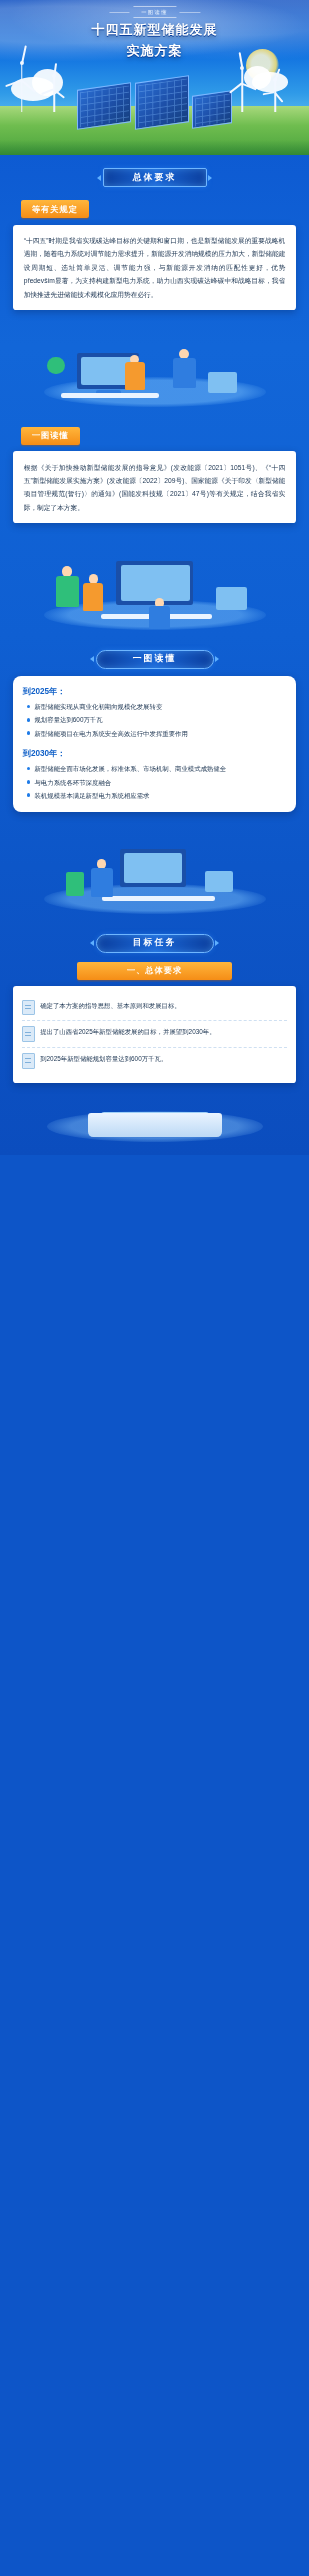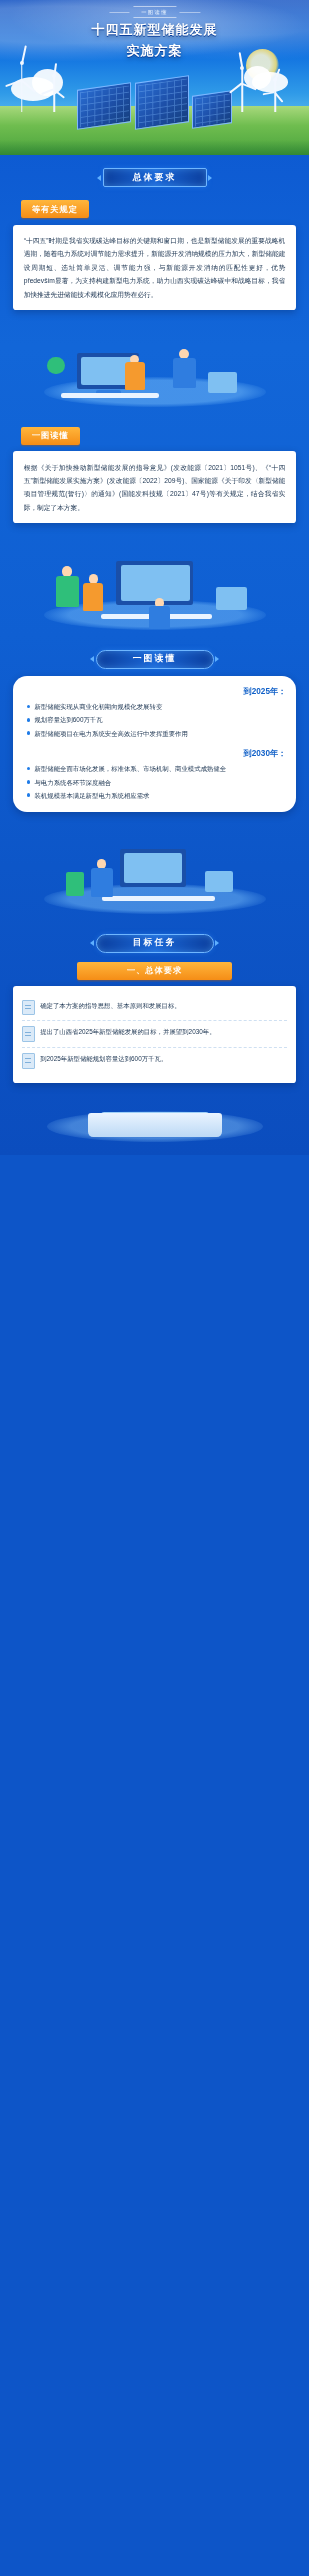--- a/index.html
+++ b/index.html
@@ -153,24 +153,23 @@
   .illus .slab.dark { background:#1a4fa8; }
   .illus .slab.grn { background:#2fbf7a; }
   .illus .slab.ora { background:#f59a2e; }
   .illus .head { position:absolute; border-radius:50%; background:#ffd7b0; }
   .illus .body { position:absolute; border-radius:3.1px 3.1px 1.5px 1.5px; }
 
   
   .goal-card {
     margin: 7.2px 13.4px 0;
     background:#ffffff;
-    border-radius:14px;
+    border-radius:8px;
     padding: 8.2px 9.3px 9.3px;
     box-shadow: 0 2.1px 7.2px rgba(0,20,60,.25);
-    text-align: right;
   }
   .goal-year {
     color:#1060c8; font-size: 8.2px; font-weight:bold; margin: 2.1px 0 4.1px;
   }
   .goal-card .goal-year.second { margin-top: 9.3px; }
   .bullet-row {
     display:flex; align-items:flex-start; gap:4.1px;
     color:#19324f; font-size:6.4px; line-height:1.75; margin: 2.1px 0 2.1px 4.1px;
   }
   .dot {

